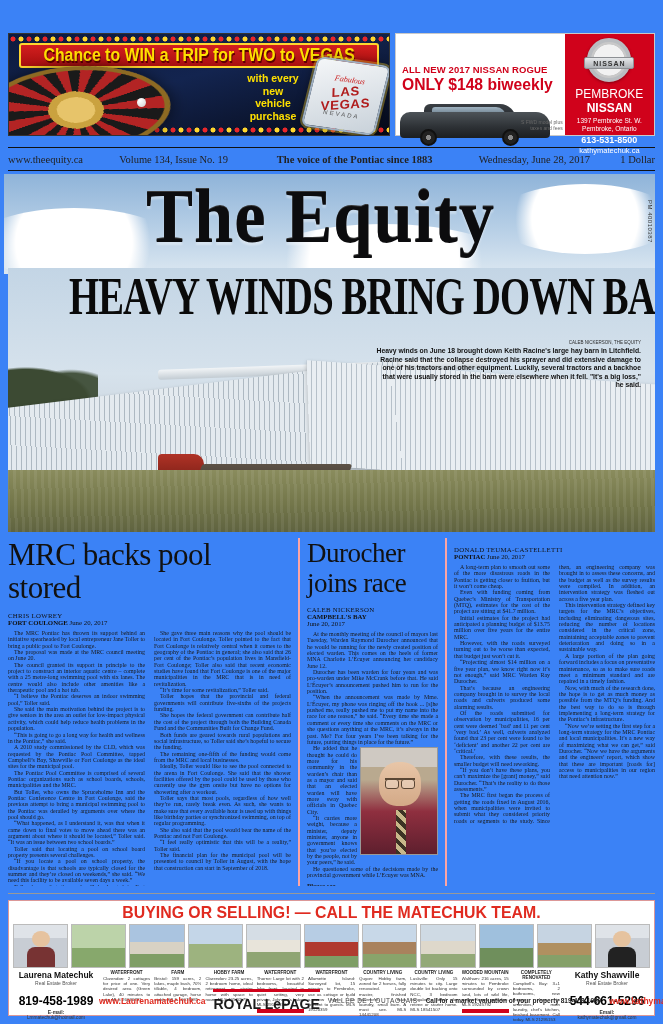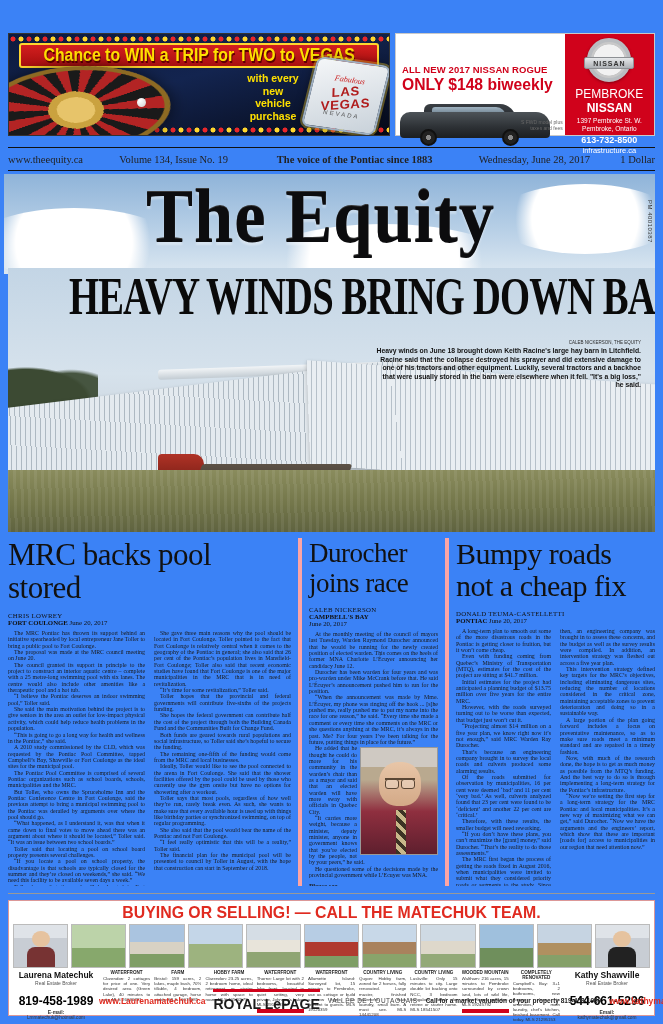--- a/index.html
+++ b/index.html
@@ -131,21 +131,21 @@
     font-size:46px; color:#0a0a0a; transform:scale(.84,1.16); letter-spacing:-1px; }
   .lead-credit { position:absolute; top:72px; right:14px; font-family:"Liberation Sans", sans-serif;
     font-size:4.5px; color:#2b2b2b; text-align:right; }
   .lead-caption { position:absolute; top:79px; right:14px; width:265px;
     font-family:"Liberation Sans", sans-serif; font-size:6.8px; line-height:8.6px; color:#111;
     text-align:right; font-weight:bold; }
 
   
   .articles { position:absolute; top:538px; left:8px; right:8px; height:348px; display:flex; }
   .art { position:relative; overflow:hidden; }
-  .art + .art { border-left:4px solid #fca5a5; }
+  .art + .art { border-left:2px solid #fca5a5; }
   .art-mrc { width:290px; padding-right:7px; }
   .art-dur { width:147px; padding:0 7px; }
   .art-roads { flex:1; padding-left:7px; }
   .headline1 { font-family:"Liberation Serif", serif; font-size:31px; color:#111; letter-spacing:-.5px; line-height:33px; }
   .headline2 { font-family:"Liberation Serif", serif; font-size:27px; color:#111; line-height:30px; letter-spacing:-.5px; }
   .headline3 { font-family:"Liberation Serif", serif; font-size:30px; color:#111; line-height:32px; letter-spacing:-.5px; }
   .byline { margin-top:8px; font-size:6.8px; color:#111; font-family:"Liberation Serif", serif; }
   .byline .who { display:block; letter-spacing:.3px; }
   .byline .place { font-weight:bold; }
   .bodytext { margin-top:4px; font-size:5.9px; line-height:6.35px; color:#1a1a1a; text-align:justify; }
@@ -246,22 +246,22 @@
         <div class="nis-note">S FWD model plus taxes and fees</div>
       </div>
       <div class="nissan-right">
         <div class="nis-badge">
           <div class="nis-bar">
               <span>NISSAN</span>
             </div>
         </div>
         <div class="nis-dealer"><span>PEMBROKE </span><b>NISSAN</b></div>
         <div class="nis-addr"><span>1397 Pembroke St. W.</span><br><span>Pembroke, Ontario</span></div>
-        <div class="nis-phone">613-732-8500</div>
-        <div class="nis-web">infrastructure.ca</div>
+        <div class="nis-phone">613-531-8500</div>
+        <div class="nis-web">kathymatechuk.ca</div>
       </div>
     </div>
   </div>
 
   <div class="headerbar">
     <div class="hb-item hb-web">www.theequity.ca</div>
     <div class="hb-item hb-vol">Volume 134, Issue No. 19</div>
     <div class="hb-item hb-tag">The voice of the Pontiac since 1883</div>
     <div class="hb-item hb-date">Wednesday, June 28, 2017</div>
     <div class="hb-item hb-price">1 Dollar</div>
@@ -348,21 +348,20 @@
             <p>He questioned some of the decisions made by the provincial government while L’Ecuyer was MNA.</p>
           </div>
         <div class="continued">Please see
 WARDEN
 page two</div>
 
       </div>
     </div>
 
     <div class="art art-roads">
-      <div class="headline3">Bumpy roads not a cheap fix</div>
       <div class="byline">
         <span class="who">DONALD TEUMA-CASTELLETTI</span>
         <span class="place">PONTIAC</span><span> June 20, 2017</span>
       </div>
       <div class="bodytext cols2 h-roads-body">
           <p>A long-term plan to smooth out some of the more disastrous roads in the Pontiac is getting closer to fruition, but it won’t come cheap.</p>
           <p>Even with funding coming from Quebec’s Ministry of Transportation (MTQ), estimates for the cost of the project are sitting at $41.7 million.</p>
           <p>Initial estimates for the project had anticipated a planning budget of $13.75 million over five years for the entire MRC.</p>
           <p>However, with the roads surveyed turning out to be worse than expected, that budget just won’t cut it.</p>
           <p>“Projecting almost $14 million on a five year plan, we know right now it’s not enough,” said MRC Warden Ray Durocher.</p>

